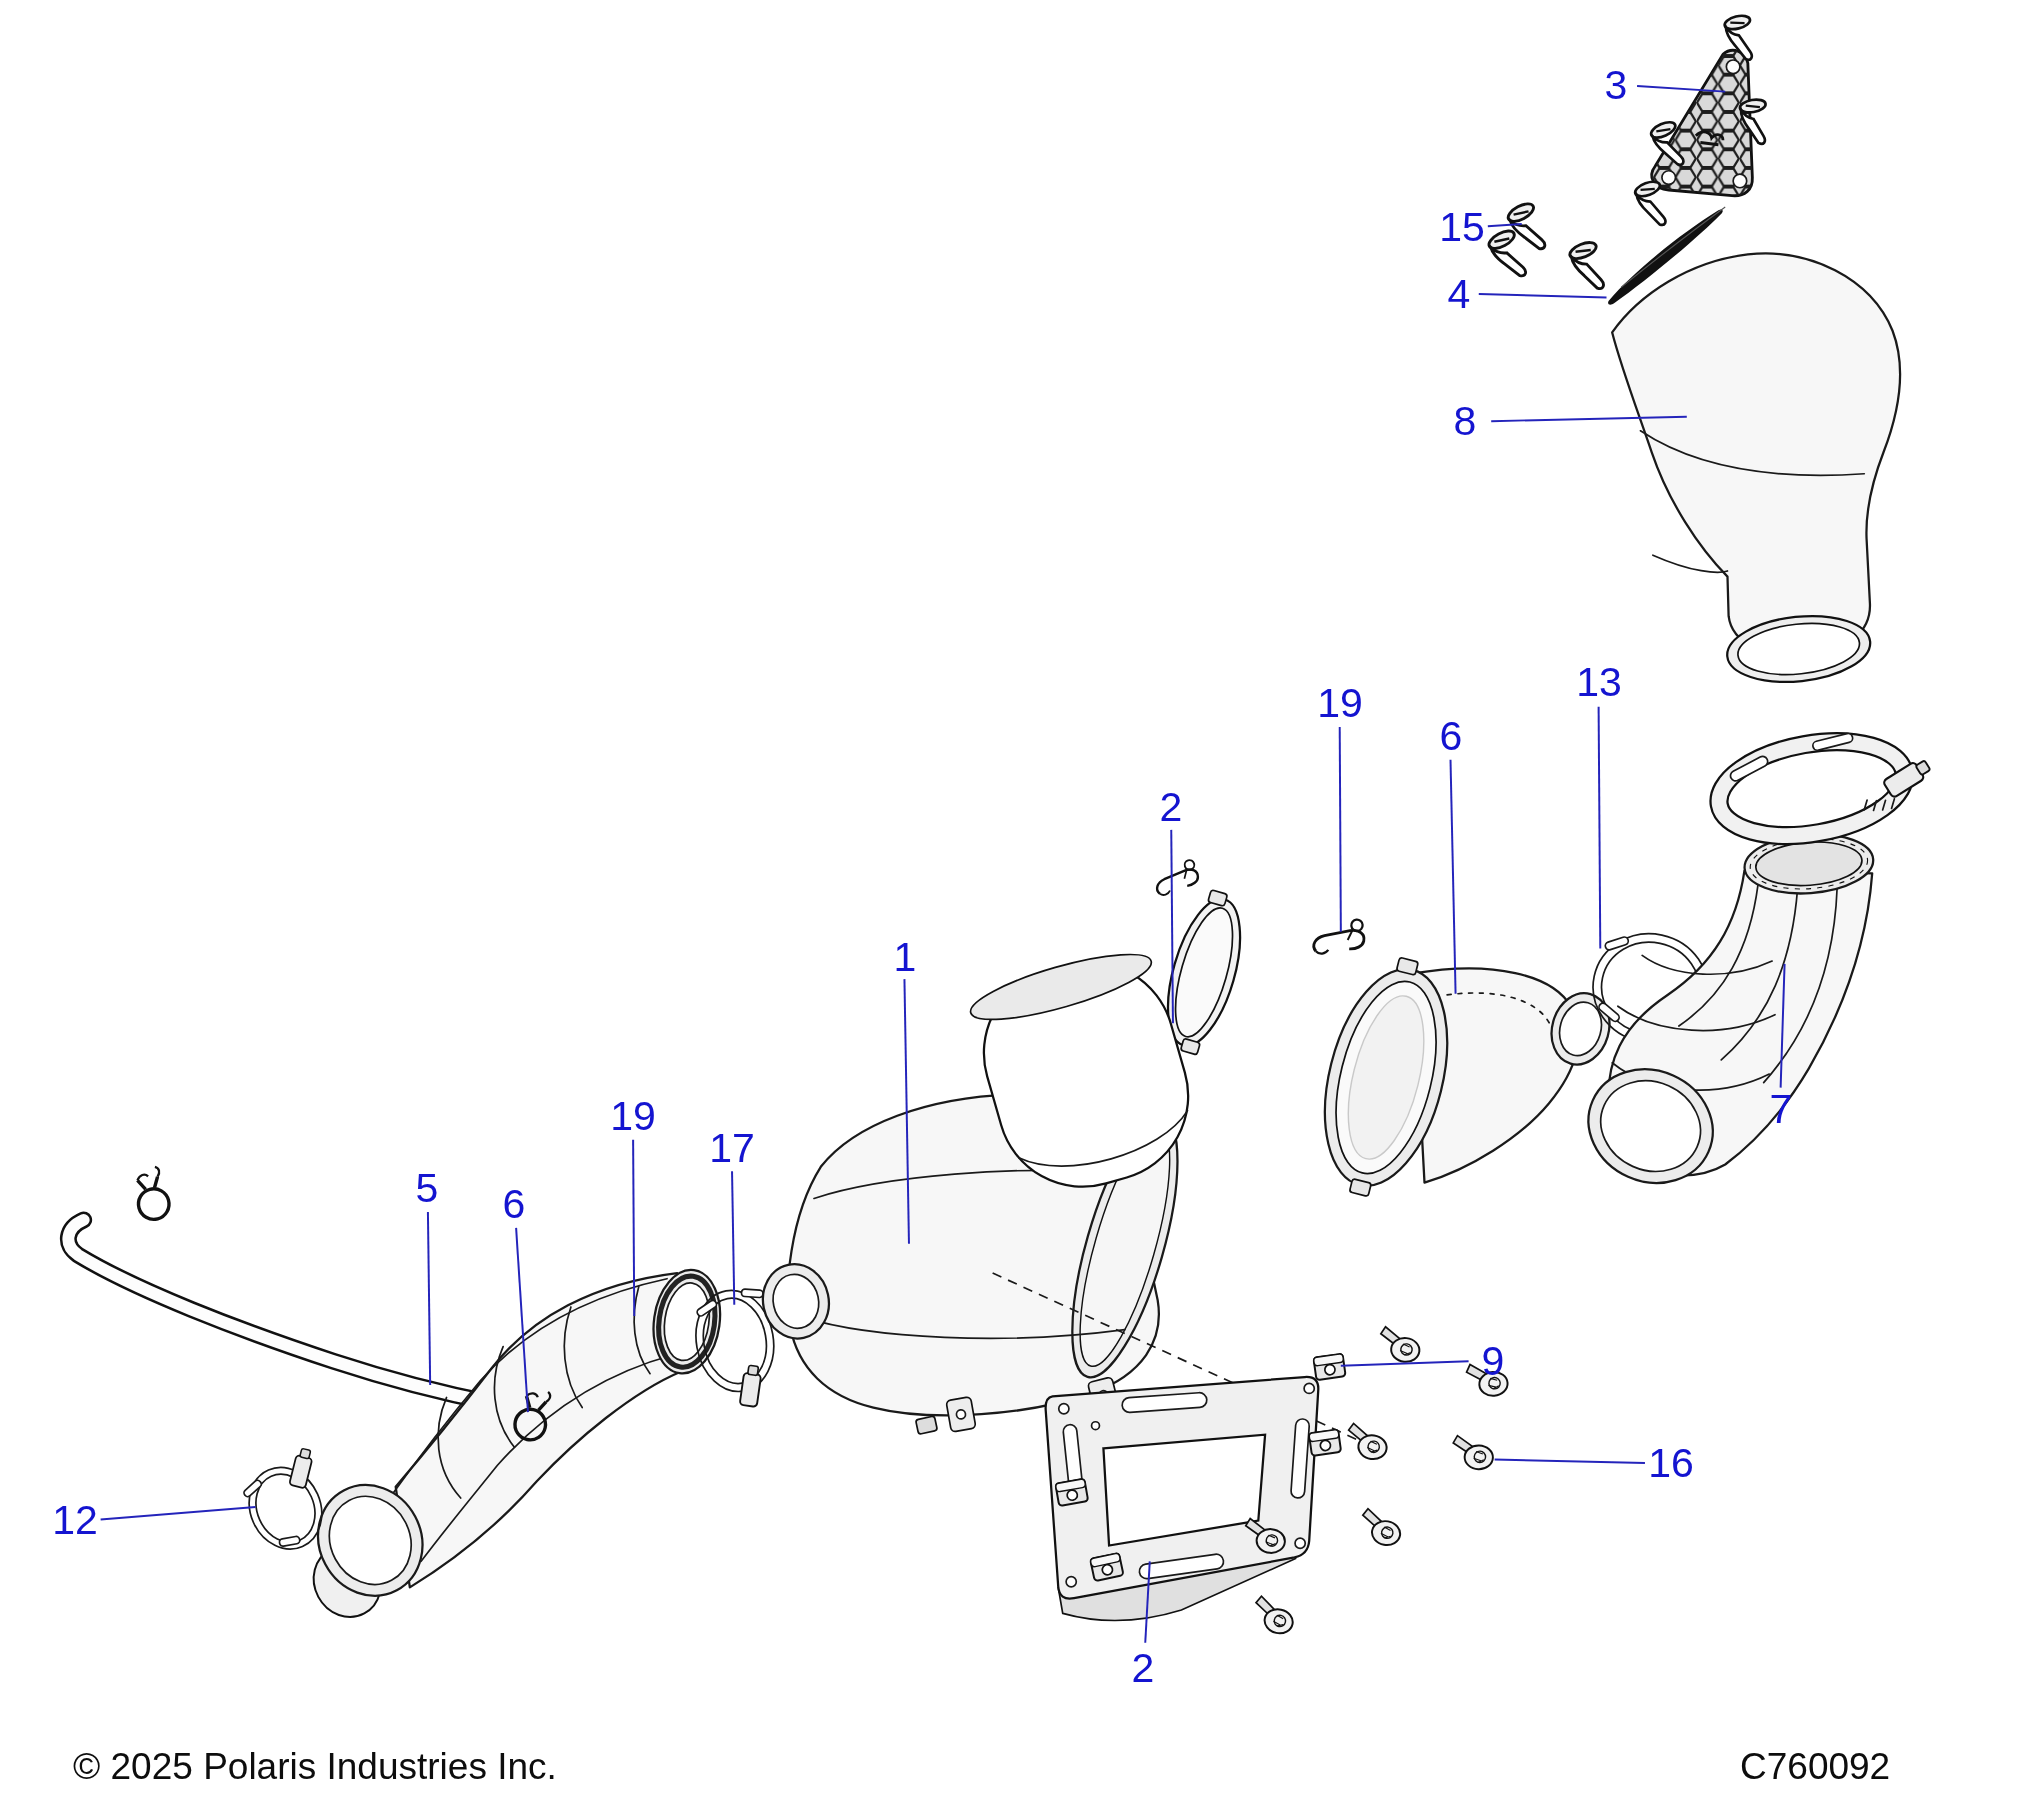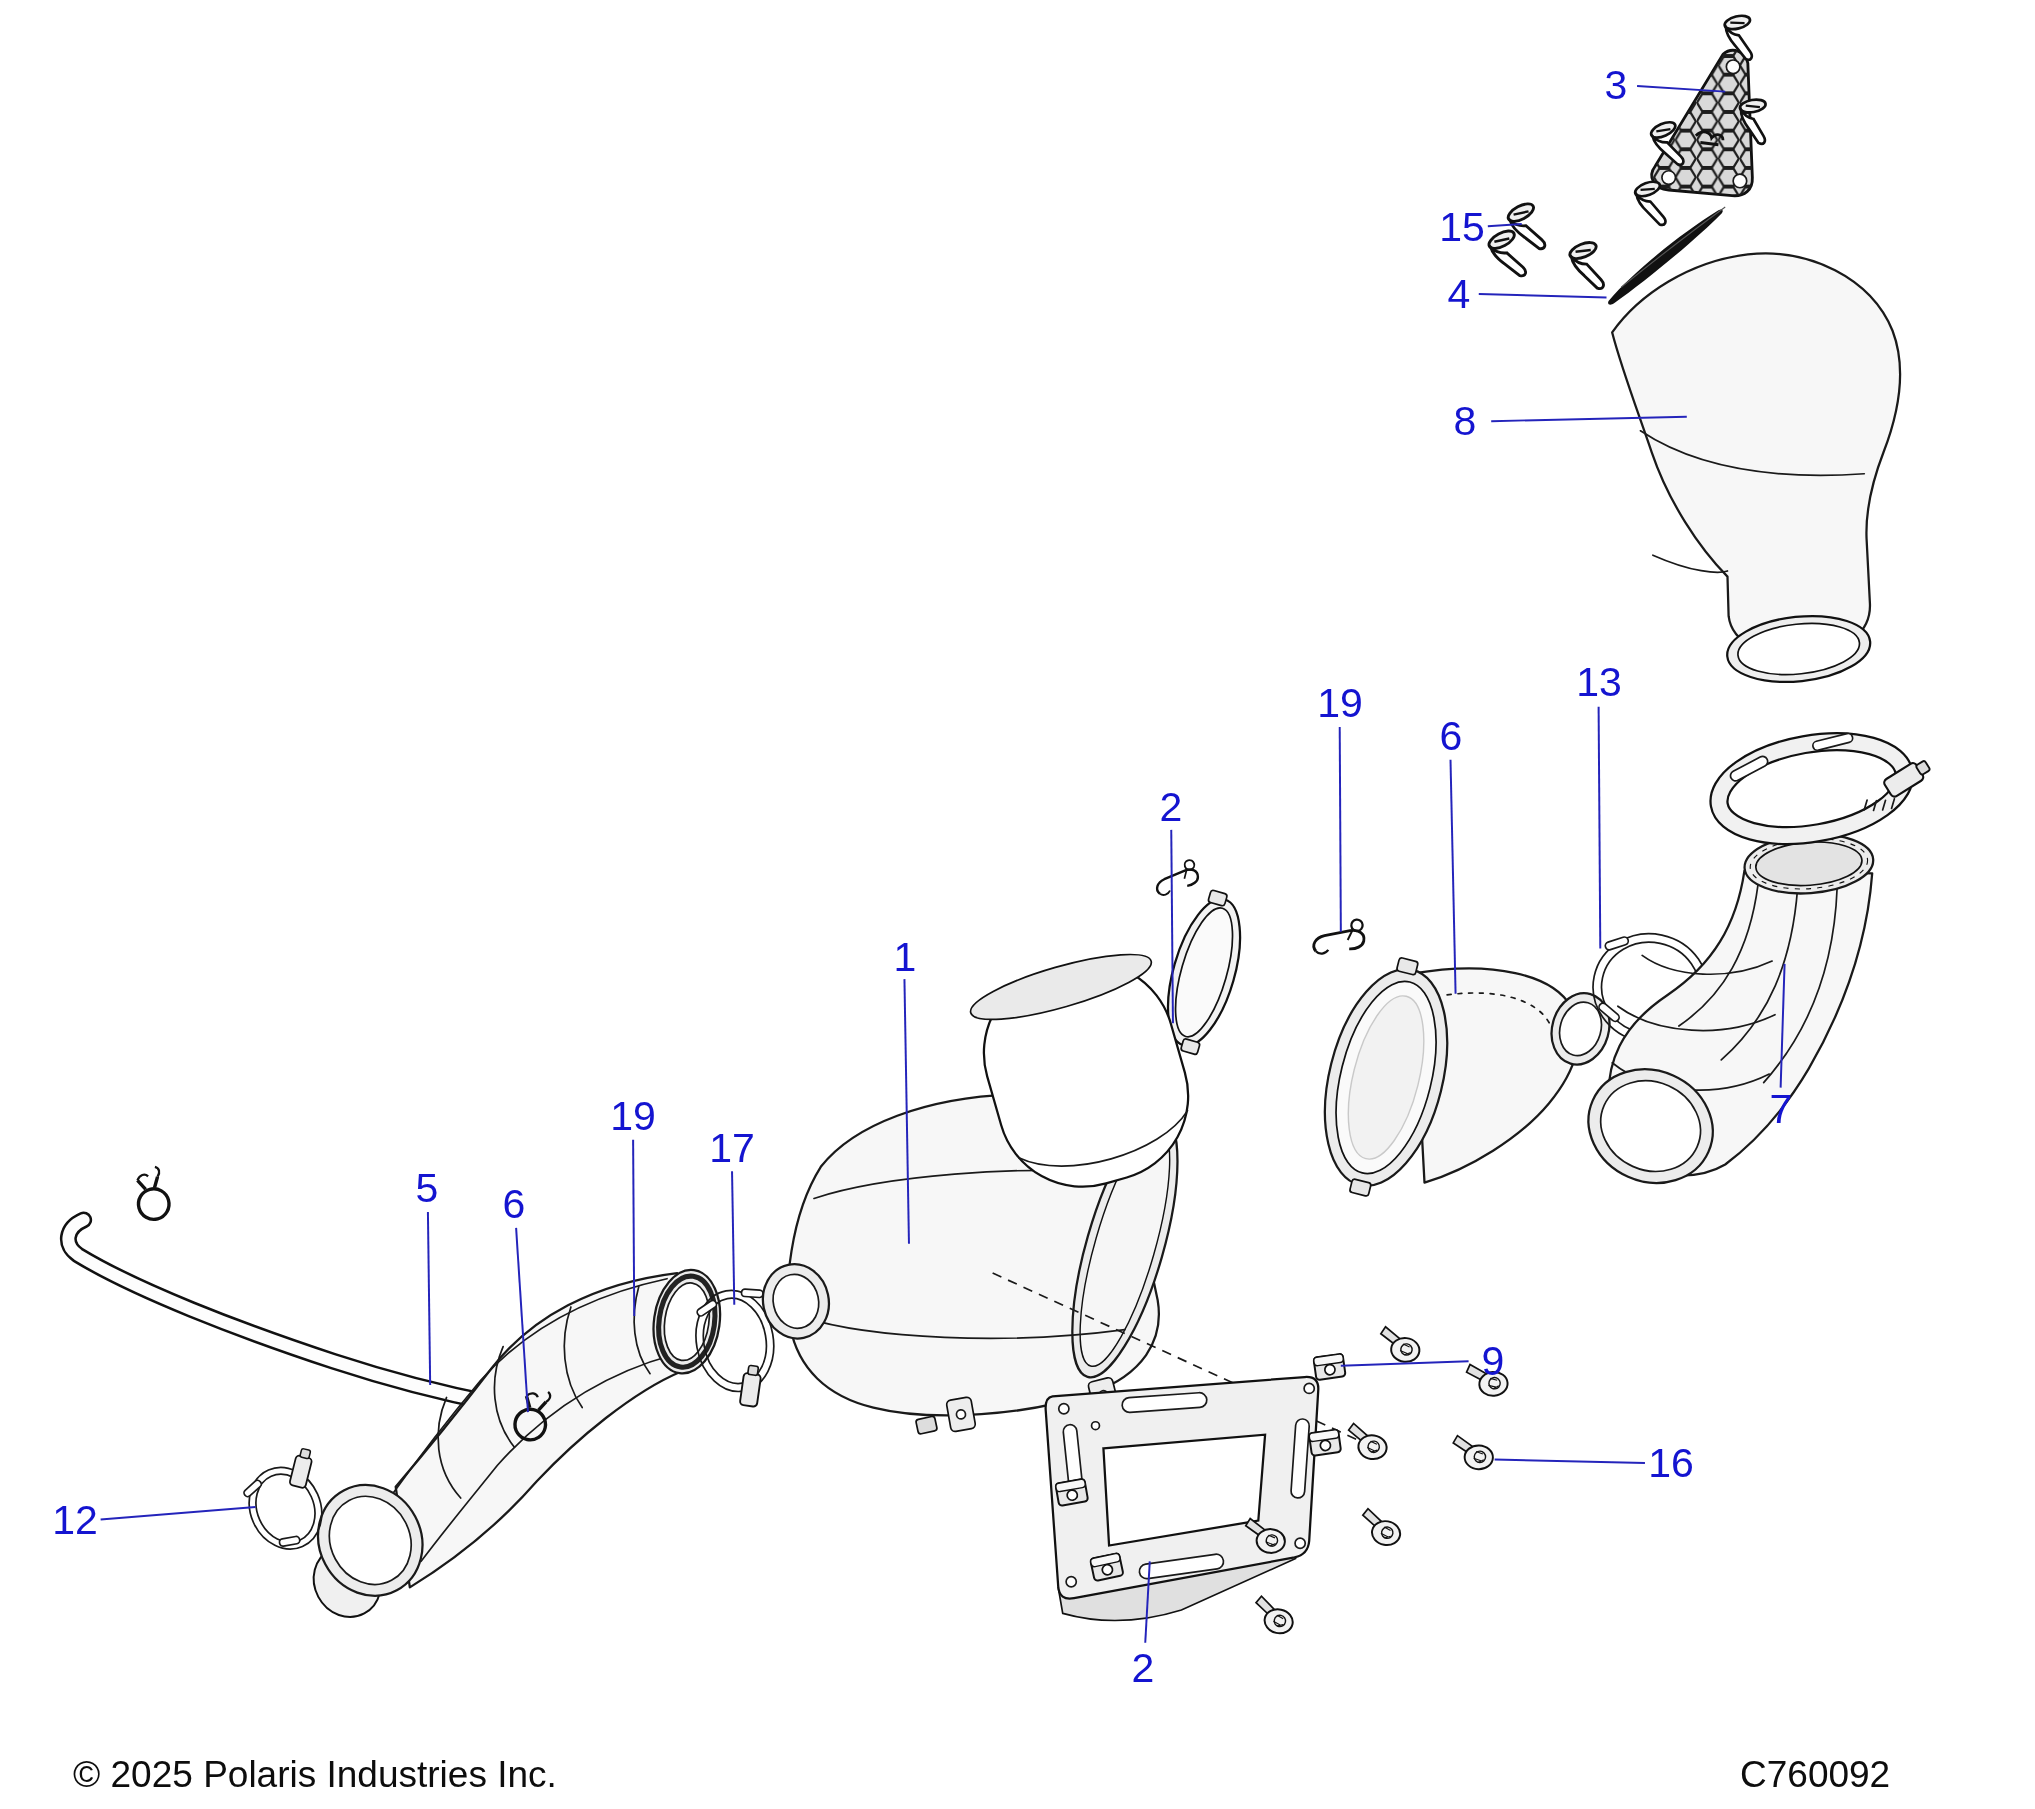--- a/index.html
+++ b/index.html
@@ -1,21 +1,21 @@
 <!DOCTYPE html>
 <html style="font-size:9px"><head>
 <meta charset="utf-8">
 <style>
   html,body{margin:0;padding:0;background:#fff;}
   .stage{position:relative;width:2035px;height:1809px;background:#ffffff;overflow:hidden;
          font-family:"Liberation Sans",sans-serif;}
   .art{position:absolute;left:0;top:0;}
   .callout{position:absolute;transform:translate(-50%,-50%);color:#1414d0;
            font-size:41px;line-height:1;letter-spacing:0;white-space:nowrap;}
-  .footer-text{position:absolute;color:#0d0d0d;font-size:37px;line-height:1;white-space:nowrap;margin-top:8px;}
+  .footer-text{position:absolute;color:#0d0d0d;font-size:37px;line-height:1;white-space:nowrap;}
   
   .o {stroke:#1a1a1a;stroke-width:4;fill:#f7f7f7;stroke-linejoin:round;stroke-linecap:round;}
   .o2{stroke:#1a1a1a;stroke-width:3;fill:none;stroke-linejoin:round;stroke-linecap:round;}
   .og{stroke:#1a1a1a;stroke-width:4;fill:#ececec;stroke-linejoin:round;}
   .ow{stroke:#1a1a1a;stroke-width:3;fill:#ffffff;}
   .leader{stroke:#2424bb;stroke-width:3.5;fill:none;}
   .dash{stroke:#1a1a1a;stroke-width:3;stroke-dasharray:17 13;fill:none;}
 </style>
 </head>
 <body>

